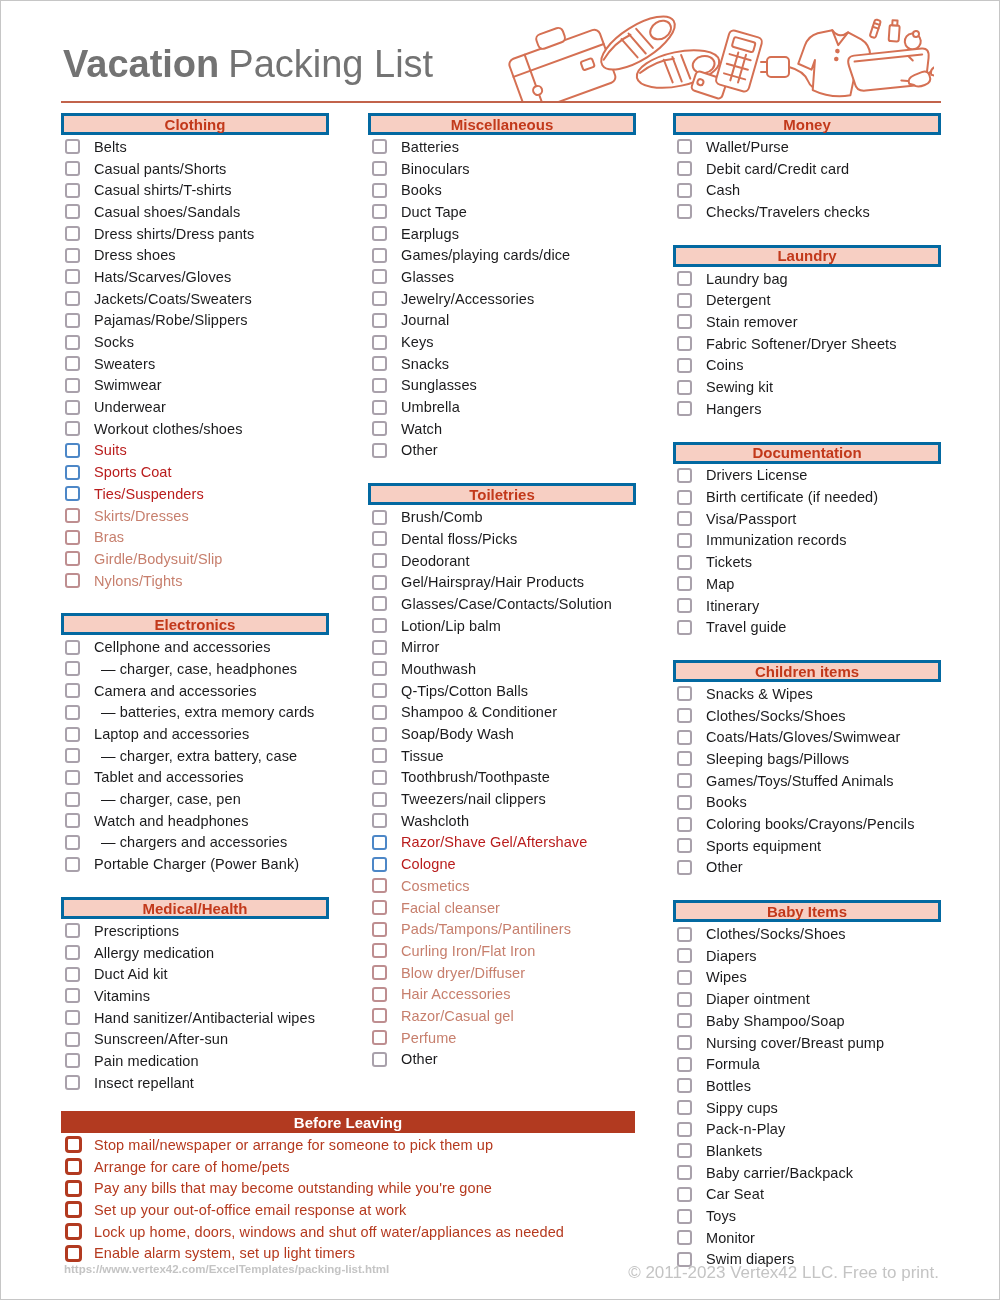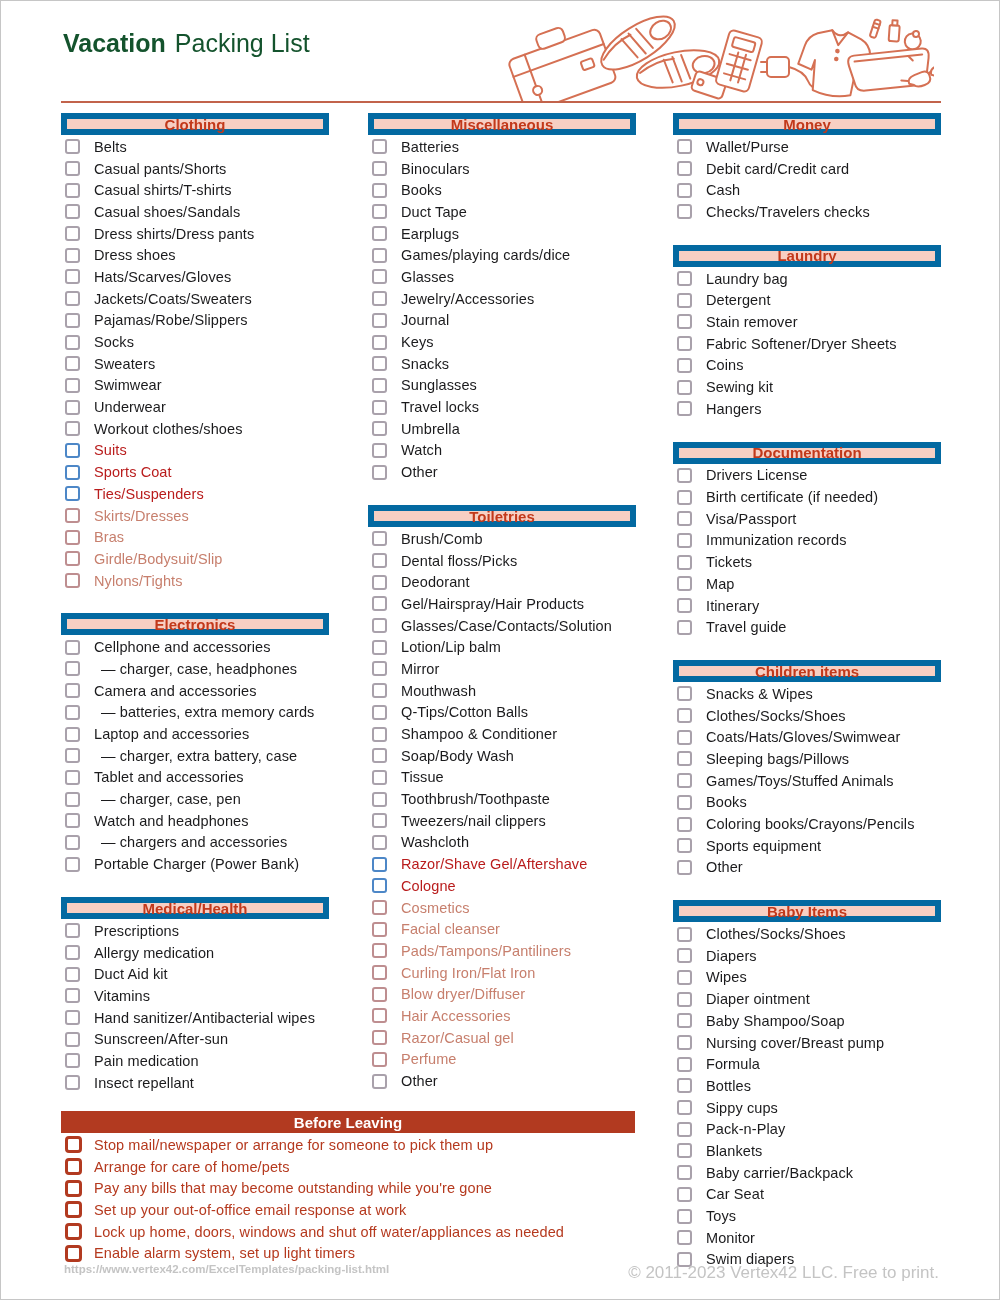--- a/index.html
+++ b/index.html
@@ -6,41 +6,41 @@
   html,body { width:1000px; height:1300px; }
   body {
     position:relative;
     background:#ffffff;
     border:1px solid #c6c6c6;
     font-family:"Liberation Sans", sans-serif;
     overflow:hidden;
     -webkit-font-smoothing:antialiased;
   }
   .page-title {
-    position:absolute; left:62px; top:28px;
-    font-size:25px; color:#14532d; white-space:nowrap;
+    position:absolute; left:62px; top:42px;
+    font-size:38px; color:#737373; white-space:nowrap;
   }
   .title-bold { font-weight:bold; }
   .title-rest { font-weight:normal; margin-left:9px; }
   .header-rule {
     position:absolute; left:60px; top:100px; width:880px; height:2px;
     background:#C2634B;
   }
   .illustration { position:absolute; left:505px; top:8px; }
 
   .col { position:absolute; top:112px; width:268px; }
   .col1 { left:60px; }
   .col2 { left:367px; }
   .col3 { left:672px; }
 
   .section { margin-bottom:22px; }
   .sec-header {
     height:22px;
     background:#F7CFC3;
-    border:6px solid #0369a1;
+    border:3px solid #0369a1;
     color:#C2391B;
     font-weight:bold; font-size:15px;
     display:flex; align-items:center; justify-content:center;
     margin-bottom:1px;
   }
   .row { height:21.7px; display:flex; align-items:center; padding-left:4px; }
   .cb {
     width:15px; height:15px; flex:0 0 15px;
     border:2px solid #A9A1AB; border-radius:3px; background:#fff;
   }
@@ -385,24 +385,20 @@
       <div class="row normal">
         <span class="cb"></span>
         <span class="lbl">Snacks</span>
       </div>
       <div class="row normal">
         <span class="cb"></span>
         <span class="lbl">Sunglasses</span>
       </div>
       <div class="row normal">
         <span class="cb"></span>
-        <span class="lbl">Travel locks</span>
-      </div>
-      <div class="row normal">
-        <span class="cb"></span>
         <span class="lbl">Umbrella</span>
       </div>
       <div class="row normal">
         <span class="cb"></span>
         <span class="lbl">Watch</span>
       </div>
       <div class="row normal">
         <span class="cb"></span>
         <span class="lbl">Other</span>
       </div>

